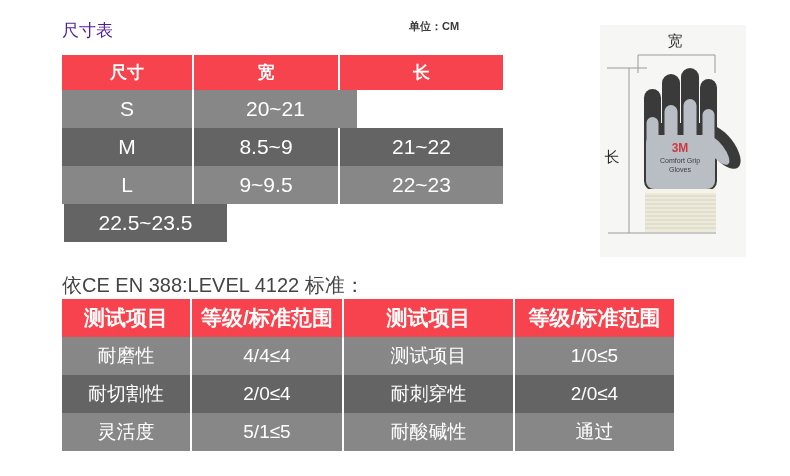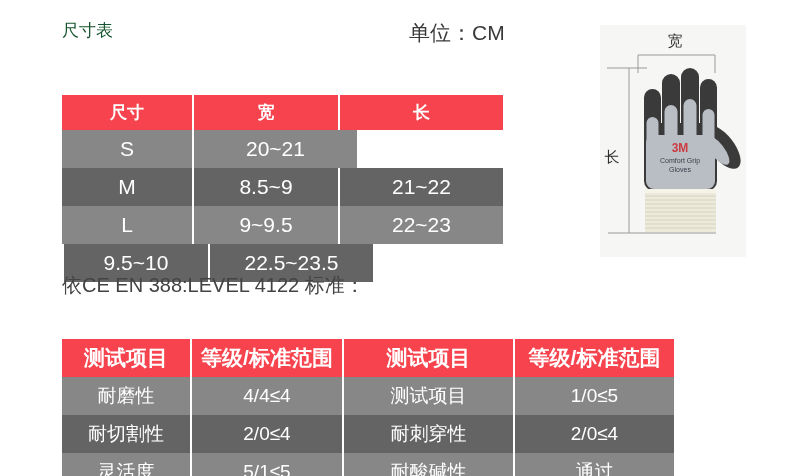--- a/index.html
+++ b/index.html
@@ -1,24 +1,24 @@
 <!DOCTYPE html>
 <html><head>
 <meta charset="utf-8">
 <style>
   html,body{margin:0;padding:0;background:#fff;}
   .page{
     position:relative;width:790px;height:476px;background:#ffffff;overflow:hidden;
     font-family:"Liberation Sans","DejaVu Sans",sans-serif;color:#3a3a3a;
   }
-  .size-title{position:absolute;left:62px;top:19px;font-size:17px;color:#14532d;}
-  .unit-label{position:absolute;left:409px;top:19px;font-size:21px;color:#3a3a3a;}
+  .size-title{position:absolute;left:62px;top:19px;font-size:17px;color:#4c1d95;}
+  .unit-label{position:absolute;left:409px;top:19px;font-size:11px;color:#3a3a3a;font-weight:bold;}
 
   
-  .tbl{position:absolute;margin-top:40px;}
+  .tbl{position:absolute;}
   .t-row{display:flex;}
   .cell{
     display:flex;align-items:center;justify-content:center;
     box-sizing:border-box;color:#ffffff;
   }
   .sep{border-left:2px solid #ffffff;}
   .t-head .cell{background:#f7434d;font-weight:bold;}
   .row-light .cell{background:#878787;}
   .row-dark  .cell{background:#646464;}
 
@@ -66,21 +66,20 @@
         <div class="cell c1">M</div>
         <div class="cell c2 sep">8.5~9</div>
         <div class="cell c3 sep">21~22</div>
       </div>
       <div class="t-row row-light">
         <div class="cell c1">L</div>
         <div class="cell c2 sep">9~9.5</div>
         <div class="cell c3 sep">22~23</div>
       </div>
       <div class="t-row row-dark">
-        <div class="cell c2 sep">9.5~10</div>
         <div class="cell c3 sep">22.5~23.5</div>
       </div>
     </div>
   </div>
 
   <div class="glove-card">
     <svg width="146" height="232" viewBox="0 0 146 232" xmlns="http://www.w3.org/2000/svg">
       <rect x="0" y="0" width="146" height="232" fill="#f6f6f4"></rect>
 
       <g stroke="#9a9a9a" stroke-width="1" fill="none">

